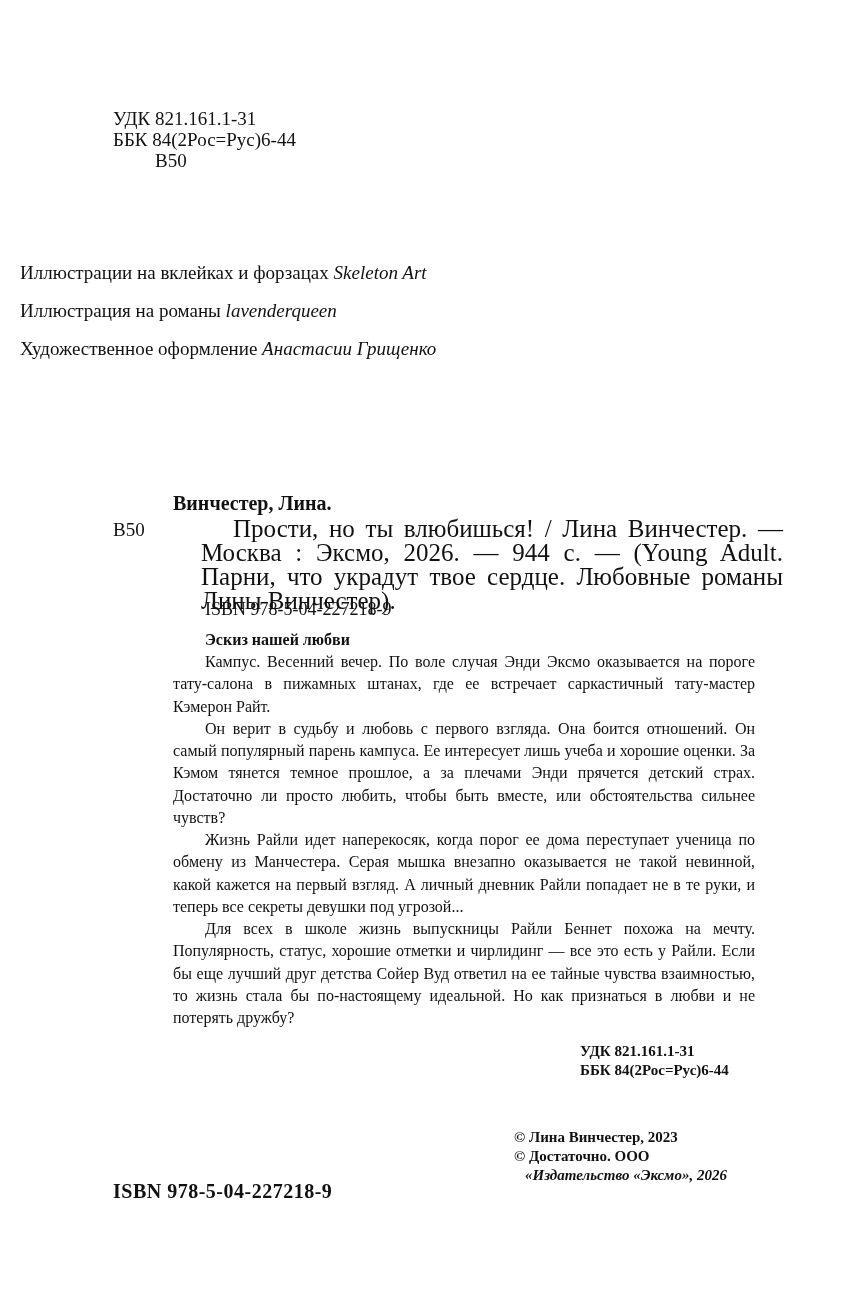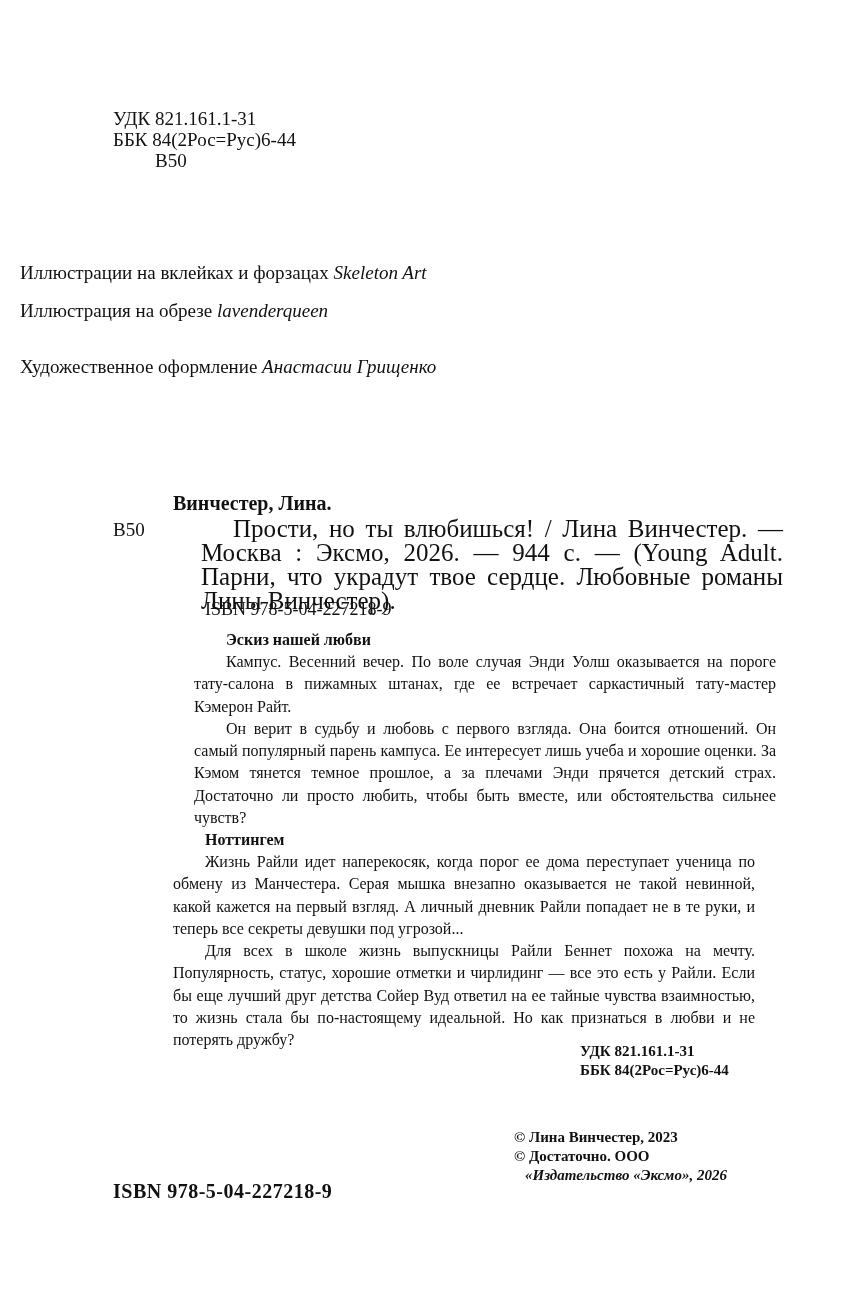--- a/index.html
+++ b/index.html
@@ -3,67 +3,66 @@
 <meta charset="utf-8">
 <style>
   html, body { margin: 0; padding: 0; background: #ffffff; }
   body { width: 844px; height: 1311px; position: relative; overflow: hidden;
          font-family: "Liberation Serif", "DejaVu Serif", serif; color: #111; }
   .abs { position: absolute; }
   .top-codes { left: 113px; top: 108px; font-size: 19px; line-height: 21px; }
   .top-codes .b50 { padding-left: 42px; }
   .credits { left: 0; width: 740px; text-align: left; font-size: 19px; margin-left: 20px; }
   .credits i { font-style: italic; }
-  .c1 { top: 262px; } .c2 { top: 300px; } .c3 { top: 356px; }
+  .c1 { top: 262px; } .c2 { top: 300px; } .c3 { top: 338px; }
   .author { left: 173px; top: 492px; font-size: 20px; font-weight: bold; font-family: Liberation Serif, serif; }
   .b50-side { left: 113px; top: 519px; font-size: 19px; }
   .biblio { left: 173px; top: 517px; width: 582px; font-size: 25px; line-height: 24px;
             text-align: justify; text-indent: 32px; margin-left: 28px; }
   .isbn1 { left: 205px; top: 599px; font-size: 18px; }
   .section { left: 173px; width: 582px; font-size: 16px; line-height: 22.3px; }
   .section h3 { margin: 0 0 0 32px; font-size: 16px; font-weight: bold; line-height: 22px; }
   .section p { margin: 0; text-indent: 32px; text-align: justify; }
-  .s1 { top: 629px; margin-left: 21px; } .s2 { top: 829px; }
+  .s1 { top: 629px; } .s2 { top: 829px; }
   .bottom-codes { left: 580px; top: 1042px; font-size: 15px; font-weight: bold; line-height: 19px; }
   .copyright { left: 514px; top: 1128px; font-size: 15px; font-weight: bold; line-height: 19px; }
   .copyright .indent { padding-left: 11px; font-style: italic; }
   .isbn2 { left: 113px; top: 1180px; font-size: 20px; font-weight: bold; letter-spacing: 0.5px; }
 </style>
 </head>
 <body>
 
 <div class="abs top-codes">
   <div>УДК 821.161.1-31</div>
   <div>ББК 84(2Рос=Рус)6-44</div>
   <div class="b50">В50</div>
 </div>
 
 <div class="abs credits c1">
   <span>Иллюстрации на вклейках и форзацах </span><i>Skeleton Art</i>
 </div>
 <div class="abs credits c2">
-  <span>Иллюстрация на обрезе </span><i>lavenderqueen</i>
+  <span>Иллюстрация на романы </span><i>lavenderqueen</i>
 </div>
 <div class="abs credits c3">
   <span>Художественное оформление </span><i>Анастасии Грищенко</i>
 </div>
 
 <div class="abs author">Винчестер, Лина.</div>
 <div class="abs b50-side">В50</div>
 <div class="abs biblio">Прости, но ты влюбишься! / Лина Винчестер. — Москва : Эксмо, 2026. — 944 с. — (Young Adult. Парни, что украдут твое сердце. Любовные романы Лины Винчестер).</div>
 <div class="abs isbn1">ISBN 978-5-04-227218-9</div>
 
 <div class="abs section s1">
   <h3>Эскиз нашей любви</h3>
-  <p>Кампус. Весенний вечер. По воле случая Энди Уолш оказывается на пороге тату-салона в пижамных штанах, где ее встречает саркастичный тату-мастер Кэмерон Райт.</p>
+  <p>Кампус. Весенний вечер. По воле случая Энди Эксмо оказывается на пороге тату-салона в пижамных штанах, где ее встречает саркастичный тату-мастер Кэмерон Райт.</p>
   <p>Он верит в судьбу и любовь с первого взгляда. Она боится отношений. Он самый популярный парень кампуса. Ее интересует лишь учеба и хорошие оценки.  За Кэмом тянется темное прошлое, а за плечами Энди прячется детский страх. Достаточно ли просто любить, чтобы быть вместе, или обстоятельства сильнее чувств?</p>
 </div>
 
 <div class="abs section s2">
-  <h3>Ноттингем</h3>
   <p>Жизнь Райли идет наперекосяк, когда порог ее дома переступает ученица по обмену из Манчестера. Серая мышка внезапно оказывается не такой невинной, какой кажется на первый взгляд. А личный дневник Райли попадает не в те руки, и теперь все секреты девушки под угрозой...</p>
   <p>Для всех в школе жизнь выпускницы Райли Беннет похожа на мечту. Популярность, статус, хорошие отметки и чирлидинг — все это есть у Райли. Если бы еще лучший друг детства Сойер Вуд ответил на ее тайные чувства взаимностью, то жизнь стала бы по-настоящему идеальной. Но как признаться в любви и не потерять дружбу?</p>
 </div>
 
 <div class="abs bottom-codes">
   <div>УДК 821.161.1-31</div>
   <div>ББК 84(2Рос=Рус)6-44</div>
 </div>
 
 <div class="abs copyright">

